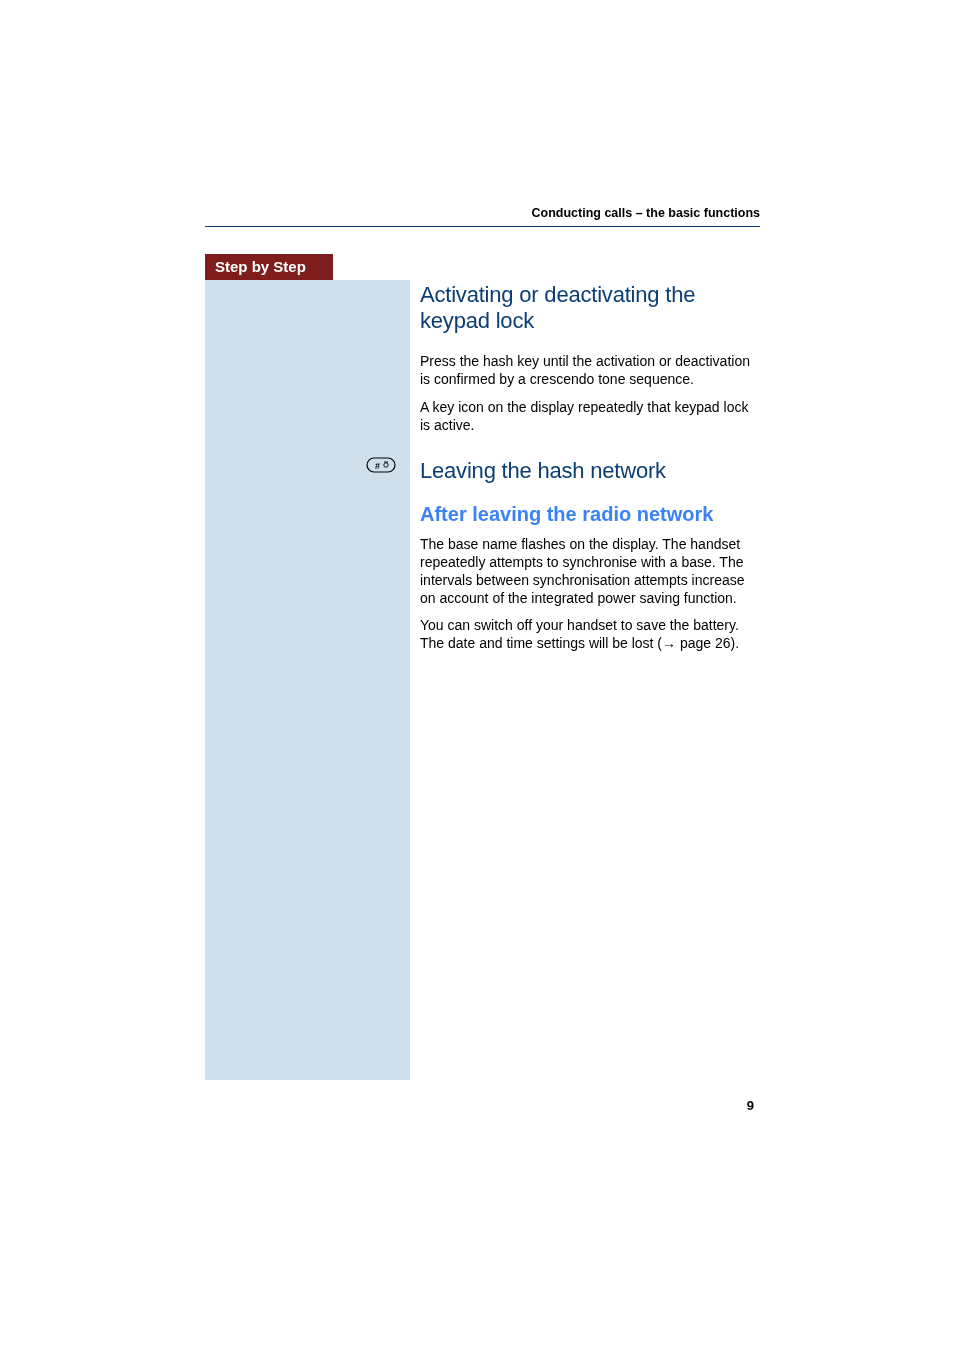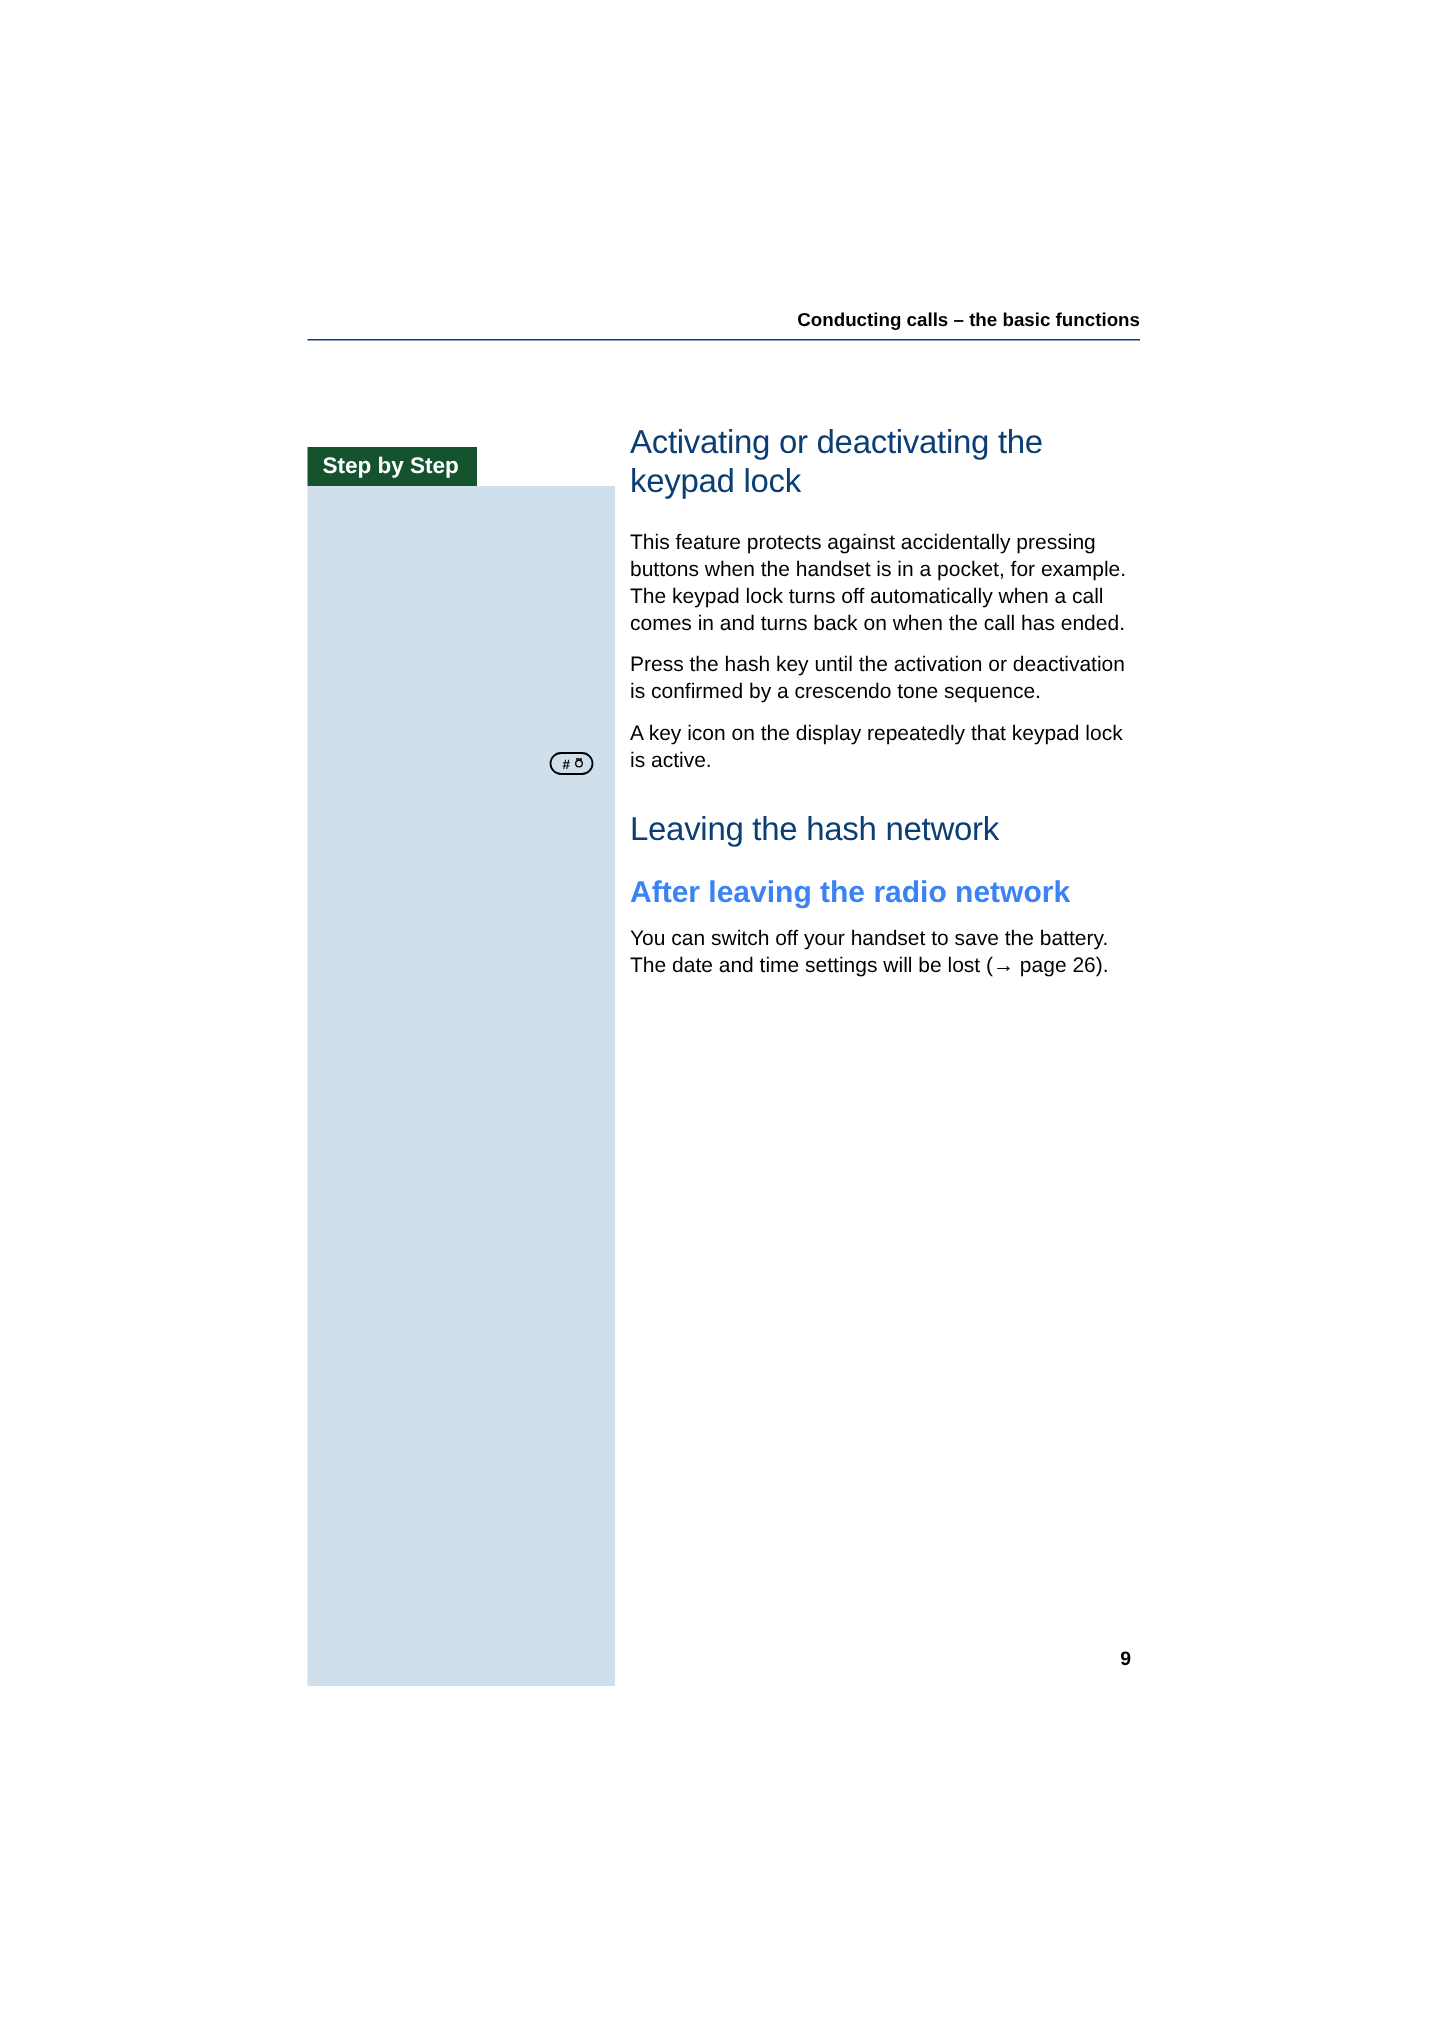--- a/index.html
+++ b/index.html
@@ -44,28 +44,27 @@
     align-items: flex-start;
     margin-top: 12px;
   }
   .sidebar-col {
     width: 205px;
     flex: 0 0 205px;
     position: relative;
     margin-right: 0;
   }
   .sidebar-tab {
-    background: #14532d;
+    background: #7f1d1d;
     color: #fff;
     font-weight: bold;
     font-size: 15px;
     padding: 4px 10px 5px 10px;
-    width: 113px;
+    width: 128px;
     font-family: Arial, Helvetica, sans-serif;
-    margin-top: 44px;
   }
   .sidebar-body {
     background: #cfe0ec;
     width: 205px;
     height: 800px;
     position: relative;
   }
   .key-icon-wrap {
     position: absolute;
     top: 177px;
@@ -136,26 +135,26 @@
             <text x="9" y="11.5" font-family="Arial" font-size="9" font-weight="bold" fill="#000">#</text>
             <line x1="18" y1="5" x2="22" y2="5" stroke="#000" stroke-width="0.9"></line>
             <circle cx="20" cy="8" r="2.2" fill="none" stroke="#000" stroke-width="0.9"></circle>
           </svg>
         </span>
       </div>
     </div>
 
     <div class="main-col">
       <h2 class="section first">Activating or deactivating the keypad lock</h2>
-      <p class="body">This feature protects against accidentally pressing buttons when the handset is in a pocket, for example. The keypad lock turns off automatically when a call comes in and turns back on when the call has ended.</p>
       <p class="body">Press the hash key until the activation or deactivation is confirmed by a crescendo tone sequence.</p>
       <p class="body">A key icon on the display repeatedly that keypad lock is active.</p>
 
       <h2 class="section second">Leaving the hash network</h2>
       <h3 class="sub">After leaving the radio network</h3>
+      <p class="body">The base name flashes on the display. The handset repeatedly attempts to synchronise with a base. The intervals between synchronisation attempts increase on account of the integrated power saving function.</p>
       <p class="body">
         <span>You can switch off your handset to save the battery. The date and time settings will be lost (</span><span class="arrow">→</span><span> page 26).</span>
       </p>
     </div>
   </div>
 </div>
 
 <div class="page-num">9</div>
 
 </body></html>

